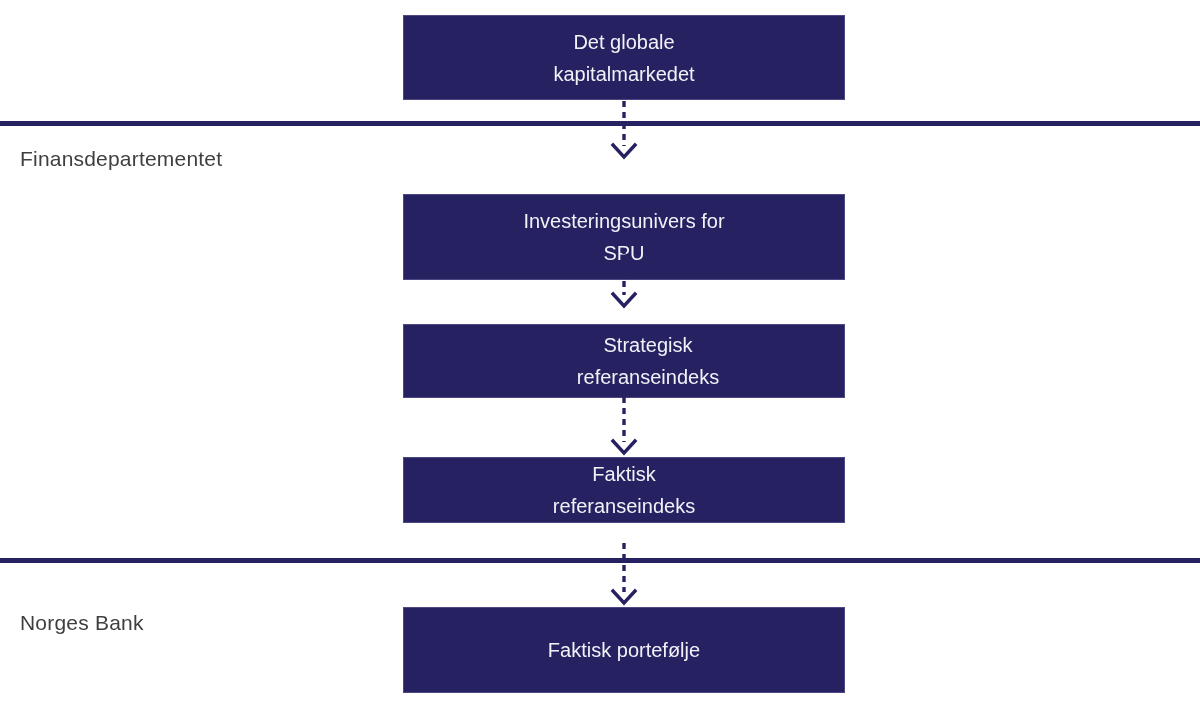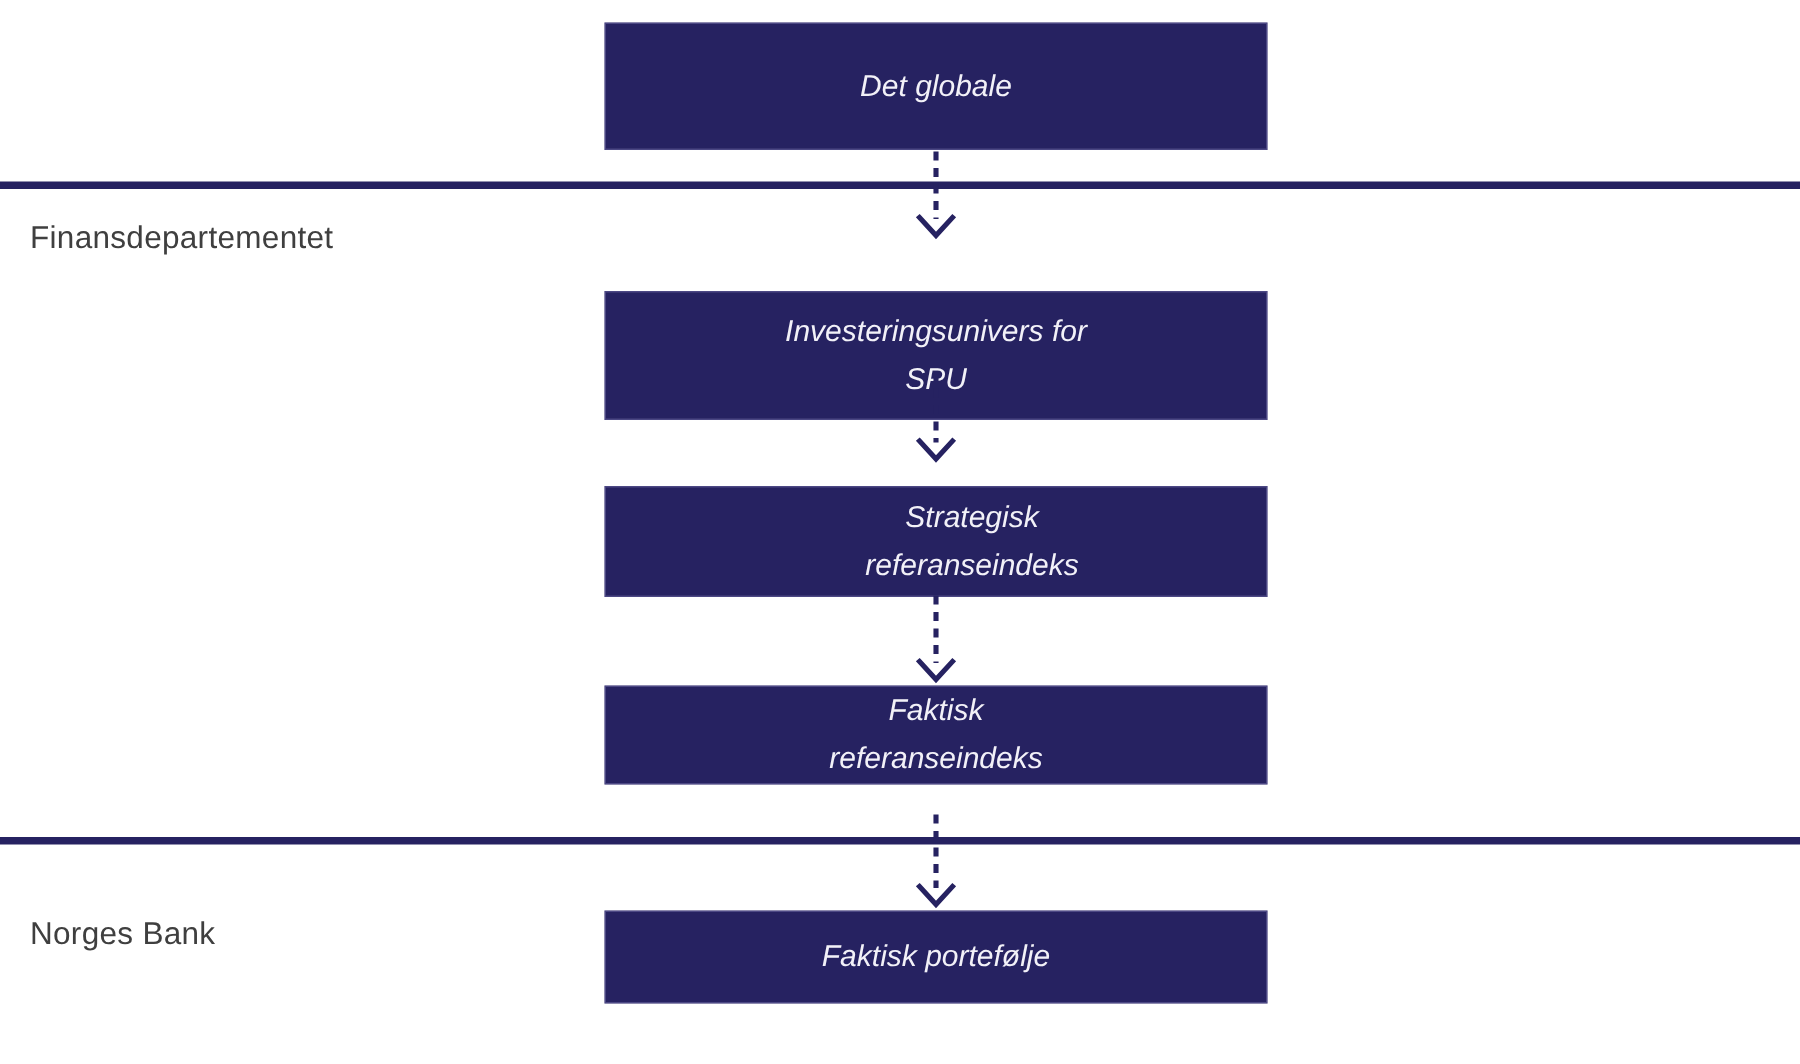--- a/index.html
+++ b/index.html
@@ -50,27 +50,26 @@
     flex-direction: column;
     justify-content: center;
     align-items: center;
     text-align: center;
     font-size: 20px;
   }
   .node .box-line {
     display: block;
     line-height: 32px;
     white-space: nowrap;
-    font-style: italic;
   }
   .node-1 { top: 15px;  height: 85px; }
   .node-2 { top: 161px; height: 86px; margin-top: 33px; }
   .node-3 { top: 324px; height: 74px; padding-left: 48px; }
   .node-4 { top: 457px; height: 66px; }
-  .node-5 { top: 607px; height: 62px; }
+  .node-5 { top: 607px; height: 86px; }
   .arrow {
     position: absolute;
     left: 604px;
     width: 40px;
   }
   .arrow-1 { top: 100px; height: 60px; }
   .arrow-2 { top: 247px; height: 62px; }
   .arrow-3 { top: 396px; height: 60px; }
   .arrow-4 { top: 542px; height: 64px; }
   .arrow svg { display: block; width: 100%; height: 100%; }
@@ -93,20 +92,21 @@
 <div class="canvas">
 
   <div class="divider divider-1"></div>
   <div class="divider divider-2"></div>
 
   <div class="section-label label-1">Finansdepartementet</div>
   <div class="section-label label-2">Norges Bank</div>
 
   <div class="node node-1">
     <div class="box-line">Det globale</div>
+    <div class="box-line">kapitalmarkedet</div>
   </div>
 
   <div class="node node-2">
     <div class="box-line">Investeringsunivers for</div>
     <div class="box-line">SPU</div>
   </div>
 
   <div class="node node-3">
     <div class="box-line">Strategisk</div>
     <div class="box-line">referanseindeks</div>

